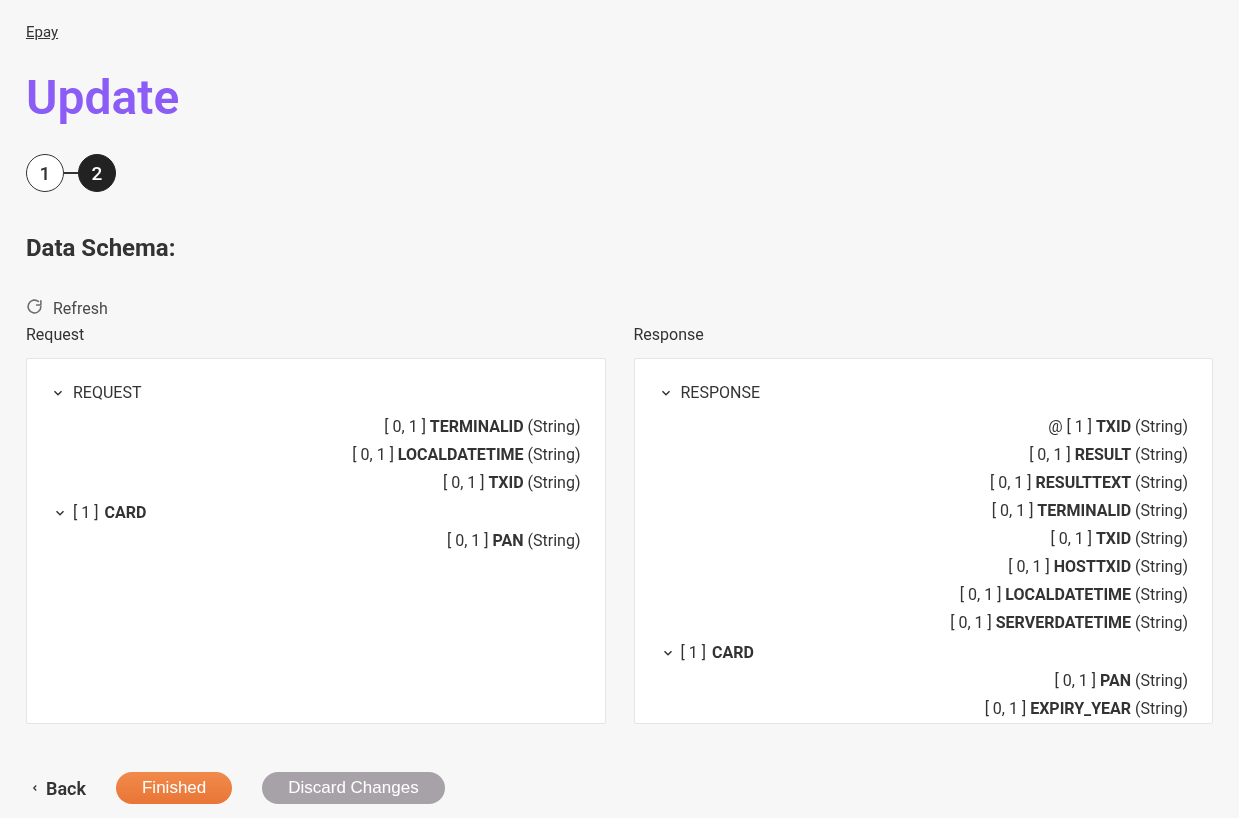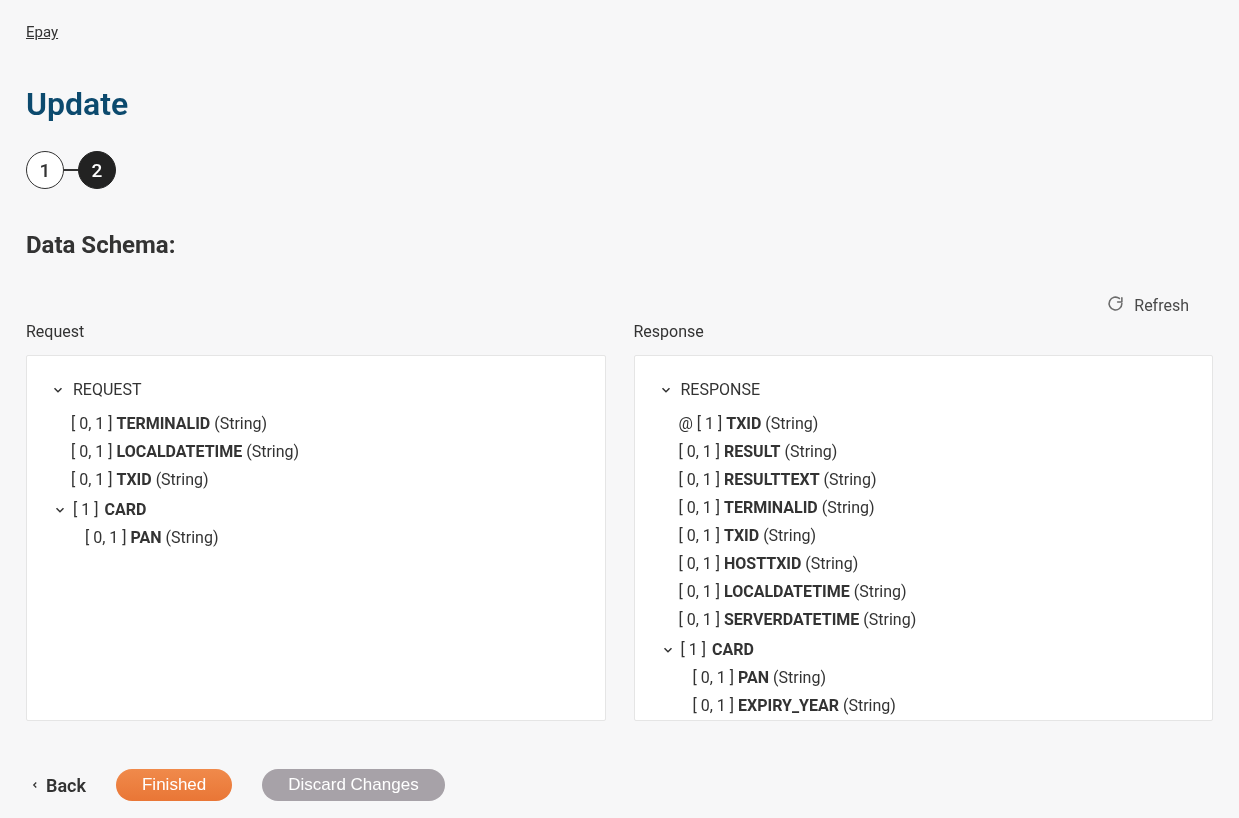--- a/index.html
+++ b/index.html
@@ -17,24 +17,24 @@
     padding: 22px 26px;
   }
   .breadcrumb {
     font-size: 15px;
     text-decoration: underline;
     color: #333;
     cursor: pointer;
     display: inline-block;
   }
   .page-title {
-    font-size: 32px;
+    font-size: 48px;
     font-weight: 600;
-    margin: 44px 0 28px 0;
-    color: #0c4a6e;
+    margin: 28px 0 28px 0;
+    color: #8b5cf6;
   }
   .stepper {
     display: flex;
     align-items: center;
     margin-bottom: 42px;
   }
   .step {
     width: 38px;
     height: 38px;
     border-radius: 50%;
@@ -61,21 +61,21 @@
     background: #333;
   }
   .section-title {
     font-size: 24px;
     font-weight: 700;
     color: #333;
     margin-bottom: 36px;
   }
   .refresh-row {
     display: flex;
-    justify-content: flex-end;
+    justify-content: flex-start;
     align-items: center;
     gap: 10px;
     color: #4a4a4a;
     font-size: 16px;
     cursor: pointer;
     margin-bottom: 6px;
     padding-right: 24px;
   }
   .refresh-row svg { width: 17px; height: 17px; }
   .schema-columns {
@@ -110,21 +110,21 @@
     margin-bottom: 6px;
   }
   .chevron {
     width: 14px;
     height: 14px;
     flex-shrink: 0;
   }
   .chevron svg { width: 14px; height: 14px; display:block; }
   .tree-children-1 { padding-left: 20px; }
   .tree-children-2 { padding-left: 34px; }
-  .tree-item { white-space: nowrap; }
+  .tree-item { white-space: nowrap; text-align: right; }
   .tree-node {
     display: flex;
     align-items: center;
     gap: 6px;
     margin-left: -18px;
     padding-left: 0;
   }
   .occ { color: #333; }
   .fname { font-weight: 700; }
   .ftype { color: #333; }

